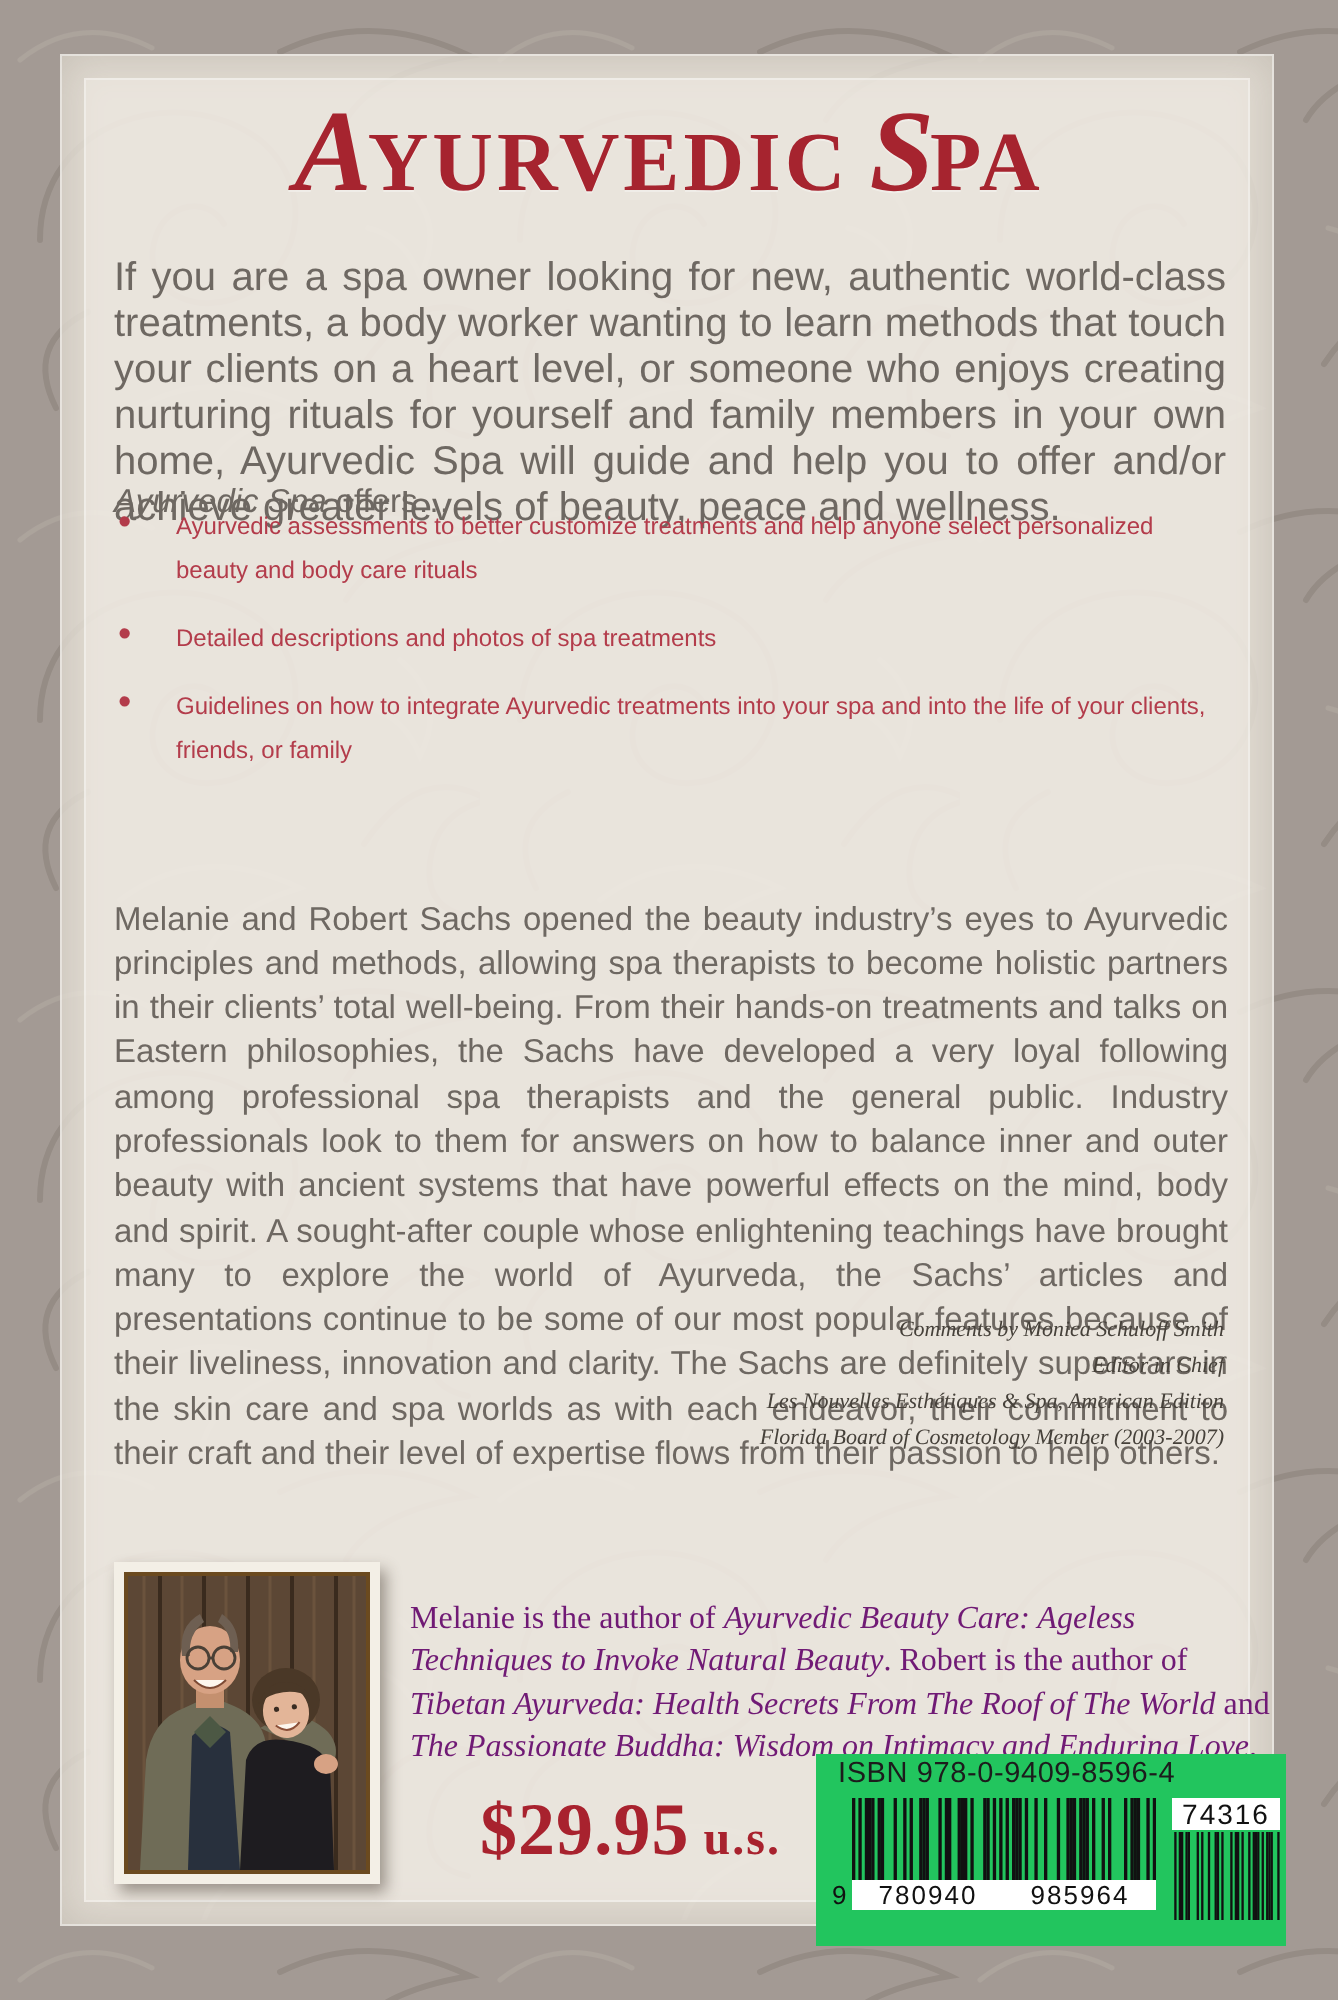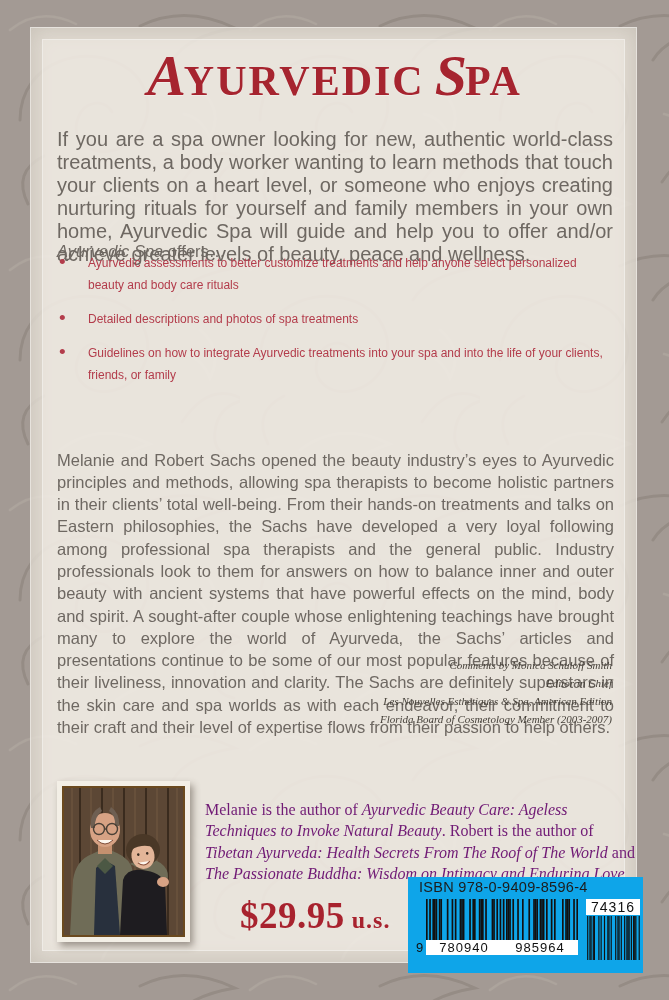--- a/index.html
+++ b/index.html
@@ -76,21 +76,21 @@
   
   .price{
     position:absolute;left:240px;top:894px;color:#a8222e;
     font-family:"Liberation Serif", serif;font-weight:700;
     display:flex;align-items:baseline;
   }
   .price-amount{font-size:37px;letter-spacing:0.5px;}
   .price-currency{font-size:24px;margin-left:7px;letter-spacing:1px;}
   
   .barcode-box{
-    position:absolute;left:408px;top:877px;width:235px;height:96px;background:#0ea5e9;
+    position:absolute;left:408px;top:877px;width:235px;height:96px;background:#22c55e;
   }
   .isbn-label{
     position:absolute;left:11px;top:2px;font-size:14.5px;color:#1c1c1c;letter-spacing:0.3px;
   }
   .main-code{position:absolute;left:8px;top:22px;width:162px;height:70px;}
   .main-code svg{position:absolute;left:10px;top:0;}
   .bc-digits{
     position:absolute;left:0;top:41px;width:162px;display:flex;
     font-size:13px;color:#111;letter-spacing:1px;
   }

